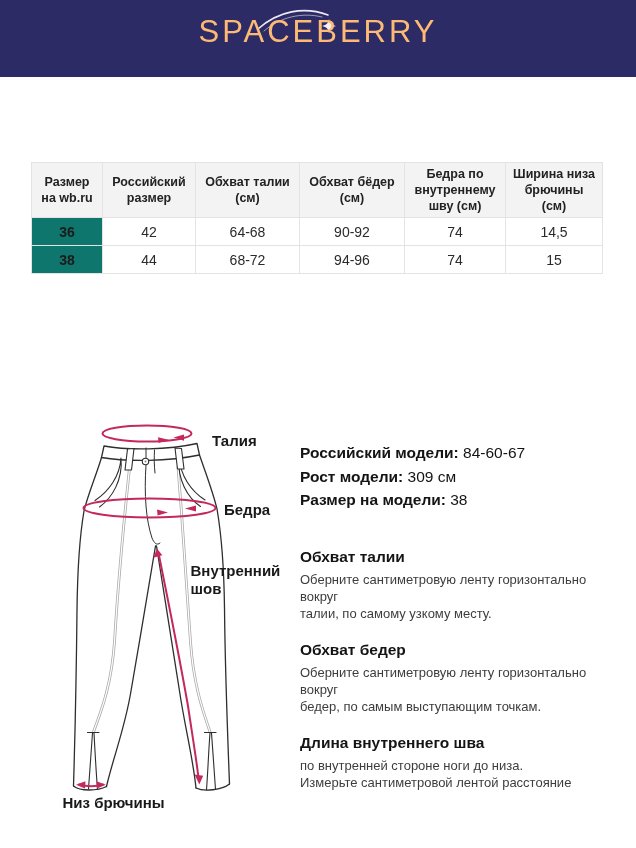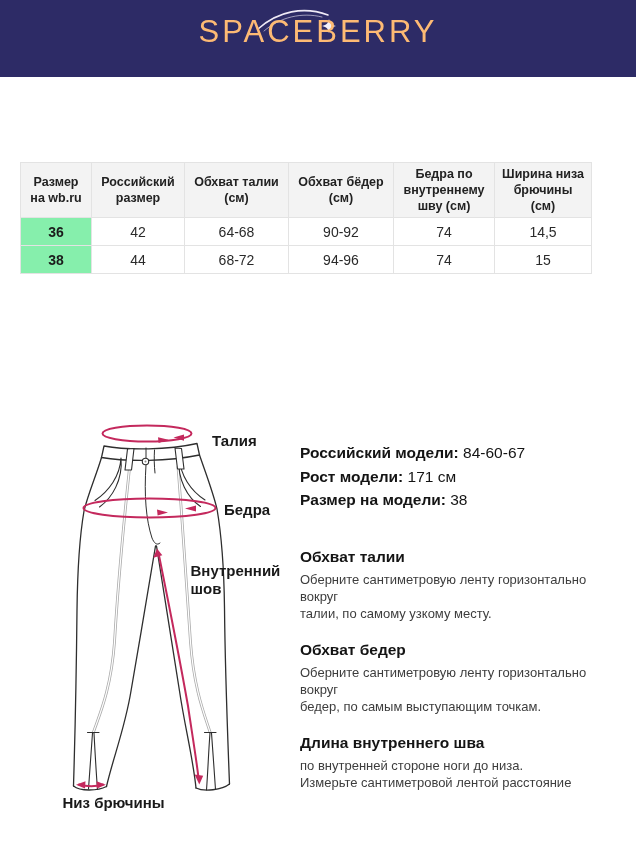--- a/index.html
+++ b/index.html
@@ -13,33 +13,33 @@
     position:absolute;left:0;top:0;width:636px;height:77px;
     background:#2d2b66;
   }
   .logo-wrap{position:absolute;left:0;top:0;width:100%;height:100%;}
   .logo-text{
     position:absolute;left:0;top:14px;width:100%;text-align:center;
     color:#fdba74;font-size:31px;letter-spacing:3px;font-weight:400;
   }
   .comet{position:absolute;left:256px;top:5px;width:84px;height:31px;}
   
-  .size-table-wrap{position:absolute;left:20px;top:162px;}
+  .size-table-wrap{position:absolute;left:31px;top:162px;}
   table.size-table{border-collapse:collapse;table-layout:fixed;}
   table.size-table th,table.size-table td{
     border:1px solid #e3e3e3;text-align:center;vertical-align:middle;padding:2px 4px;
   }
   table.size-table th{
     background:#f3f3f3;font-weight:700;font-size:12.5px;line-height:16px;
     color:#222;white-space:pre-line;height:55px;
   }
   table.size-table td{
     background:#ffffff;font-size:14px;color:#2a2a2a;height:28px;font-weight:400;
   }
-  table.size-table td.first{background:#86efac;font-weight:700;color:#1b1b1b;}
+  table.size-table td.first{background:#0f766e;font-weight:700;color:#1b1b1b;}
   .c1{width:71px;} .c2{width:93px;} .c3{width:104px;} .c4{width:105px;} .c5{width:101px;} .c6{width:97px;}
   
   .diagram-svg{position:absolute;left:0px;top:410px;width:290px;height:412px;}
   .diagram-svg text{font-family:"Liberation Sans","DejaVu Sans",sans-serif;font-weight:700;font-size:15px;fill:#191919;}
   
   .right-col{position:absolute;left:300px;top:441px;width:316px;}
   .mi-line{font-size:15.5px;line-height:23.5px;color:#141414;}
   .mi-label{font-weight:700;}
   .mi-value{font-weight:400;}
   .section-title{font-weight:700;font-size:15.5px;line-height:18px;color:#141414;}
@@ -180,21 +180,21 @@
     <text x="62.5" y="808">Низ брючины</text>
   </svg>
 
   <div class="right-col">
     <div class="mi-line">
       <span class="mi-label">Российский модели:</span>
       <span class="mi-value">84-60-67</span>
     </div>
     <div class="mi-line">
       <span class="mi-label">Рост модели:</span>
-      <span class="mi-value">171 см</span>
+      <span class="mi-value">309 см</span>
     </div>
     <div class="mi-line">
       <span class="mi-label">Размер на модели:</span>
       <span class="mi-value">38</span>
     </div>
 
     <div class="section-title st1">Обхват талии</div>
     <div class="section-body">
       <div>Оберните сантиметровую ленту горизонтально вокруг</div>
       <div>талии, по самому узкому месту.</div>

